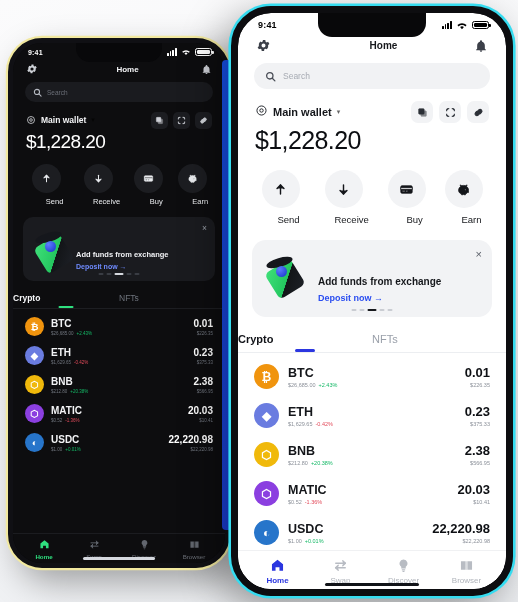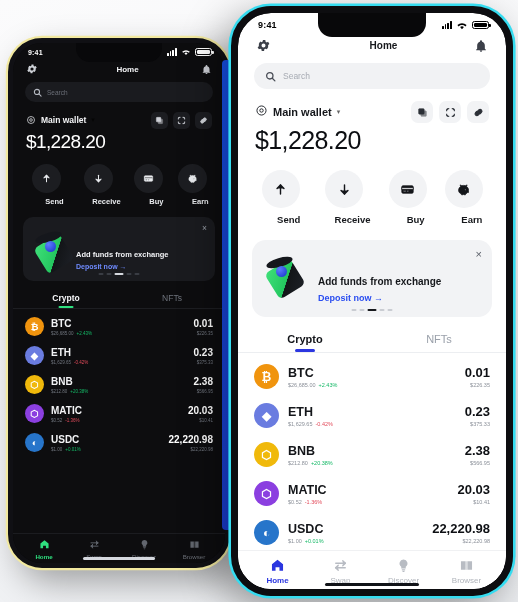--- a/index.html
+++ b/index.html
@@ -183,21 +183,21 @@
   .phone-dark .act { gap: 4px; }
   .act-circ {
     width: 38px; height: 38px; border-radius: 50%;
     display: flex; align-items: center; justify-content: center;
   }
   .phone-dark .act-circ { width: 29px; height: 29px; }
   .phone-light .act-circ { background: #f2f3f5; }
   .phone-dark  .act-circ { background: #1c1d21; }
   .phone-light .act-circ svg { fill: #14161a; stroke: #14161a; }
   .phone-dark  .act-circ svg { fill: #e9ebee; stroke: #e9ebee; }
-  .act-lbl { font-size: 9.5px; font-weight: bold; margin-left: 16px; }
+  .act-lbl { font-size: 9.5px; font-weight: normal; margin-left: 16px; }
   .phone-dark .act-lbl { font-size: 7.5px; }
   .phone-light .act-lbl { color: #16181c; }
   .phone-dark  .act-lbl { color: #e9ebee; }
 
   
   .promo {
     position: relative;
     margin: 15px 14px 0;
     border-radius: 14px;
     padding: 12px 10px 14px;
@@ -253,21 +253,21 @@
   }
   .dots i { width: 5px; height: 2px; border-radius: 1px; background: #c9ccd2; display: block; }
   .dots i.on { width: 9px; background: #16181c; }
   .phone-dark .dots i { background: #3a3d44; }
   .phone-dark .dots i.on { background: #d6d9df; }
 
   
   .tabs { display: flex; margin: 16px 0 0; }
   .phone-dark .tabs { margin: 12px 0 0; }
   .tab {
-    flex: 1; text-align: center; font-size: 11px;
+    flex: 1; text-align: left; font-size: 11px;
     padding-bottom: 7px; cursor: pointer; position: relative;
   }
   .phone-dark .tab { font-size: 8.5px; padding-bottom: 5px; }
   .phone-light .tab { color: #9aa0aa; }
   .phone-dark  .tab { color: #6e737c; }
   .phone-light .tab.on { color: #111318; font-weight: bold; }
   .phone-dark  .tab.on { color: #f5f6f8; font-weight: bold; }
   .tab.on::after {
     content: ''; position: absolute; bottom: 0; left: 50%;
     transform: translateX(-50%);

